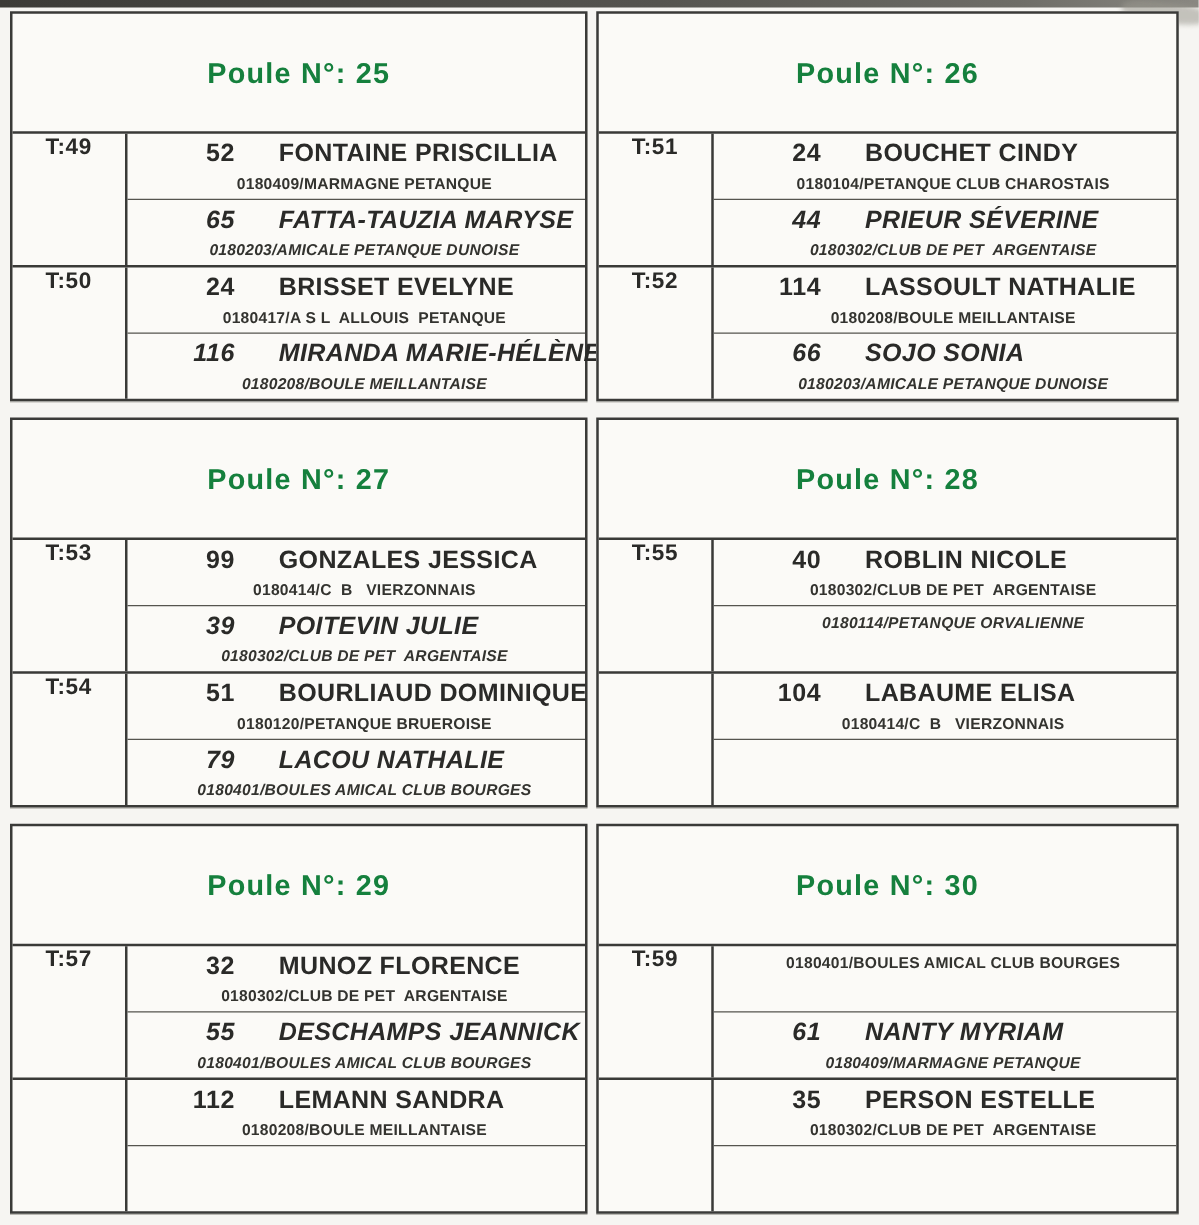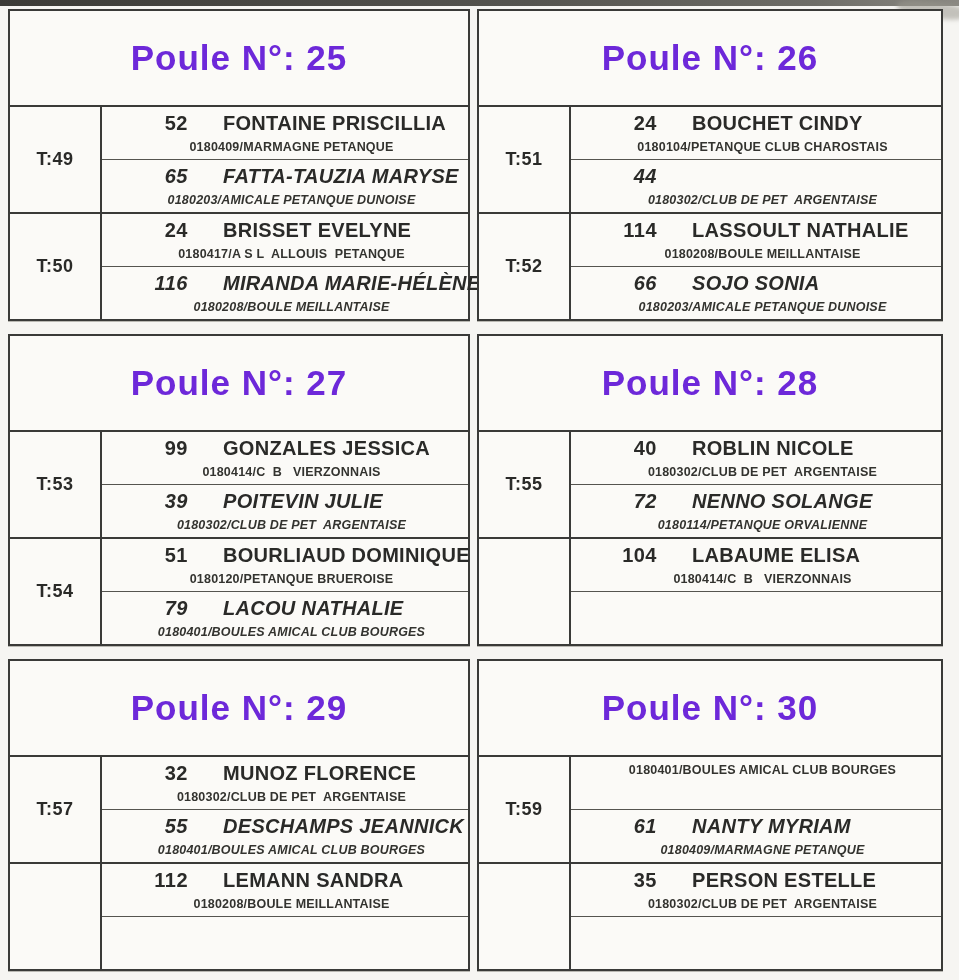--- a/index.html
+++ b/index.html
@@ -33,30 +33,30 @@
     background:#fbfaf7;
     display:flex;flex-direction:column;
     box-shadow:0 1px 0 #b9b8b2;
   }
   .pool-header{
     height:94px;flex:0 0 94px;
     border-bottom:2px solid #3a3a38;
     display:flex;align-items:center;justify-content:center;
   }
   .pool-title{
-    font-size:35px;font-weight:bold;color:#6d28d9;
+    font-size:23px;font-weight:bold;color:#15803d;
     letter-spacing:1px;
   }
   .pool-blocks{flex:1;display:flex;flex-direction:column;}
   .t-block{flex:1;display:flex;min-height:0;}
   .t-block + .t-block{border-top:2px solid #3a3a38;}
   .terrain-cell{
     flex:0 0 90px;width:90px;
     border-right:2px solid #3a3a38;
-    display:flex;align-items:center;justify-content:center;
+    display:flex;justify-content:center;
   }
   .terrain-label{font-size:18px;font-weight:bold;color:#2a2a28;letter-spacing:.5px;}
   .players{flex:1;display:flex;flex-direction:column;min-width:0;}
   .player-cell{flex:1;padding-top:5px;min-height:0;}
   .player-cell + .player-cell{border-top:1px solid #55544f;}
   .player-line1{
     display:flex;align-items:baseline;
     padding-left:34px;height:27px;
   }
   .player-number{
@@ -149,20 +149,21 @@
           <div class="player-cell">
             <div class="player-line1">
               <span class="player-number">24</span>
               <span class="player-name">BOUCHET CINDY</span>
             </div>
             <div class="player-club">0180104/PETANQUE CLUB CHAROSTAIS</div>
           </div>
           <div class="player-cell">
             <div class="player-line1">
               <span class="player-number">44</span>
+              <span class="player-name">PRIEUR SÉVERINE</span>
             </div>
             <div class="player-club">0180302/CLUB DE PET  ARGENTAISE</div>
           </div>
         </div>
       </div>
       <div class="t-block">
         <div class="terrain-cell">
           <span class="terrain-label">T:52</span>
         </div>
         <div class="players">
@@ -246,24 +247,20 @@
         </div>
         <div class="players">
           <div class="player-cell">
             <div class="player-line1">
               <span class="player-number">40</span>
               <span class="player-name">ROBLIN NICOLE</span>
             </div>
             <div class="player-club">0180302/CLUB DE PET  ARGENTAISE</div>
           </div>
           <div class="player-cell">
-            <div class="player-line1">
-              <span class="player-number">72</span>
-              <span class="player-name">NENNO SOLANGE</span>
-            </div>
             <div class="player-club">0180114/PETANQUE ORVALIENNE</div>
           </div>
         </div>
       </div>
       <div class="t-block">
         <div class="terrain-cell">
           <span class="terrain-label"></span>
         </div>
         <div class="players">
           <div class="player-cell">

